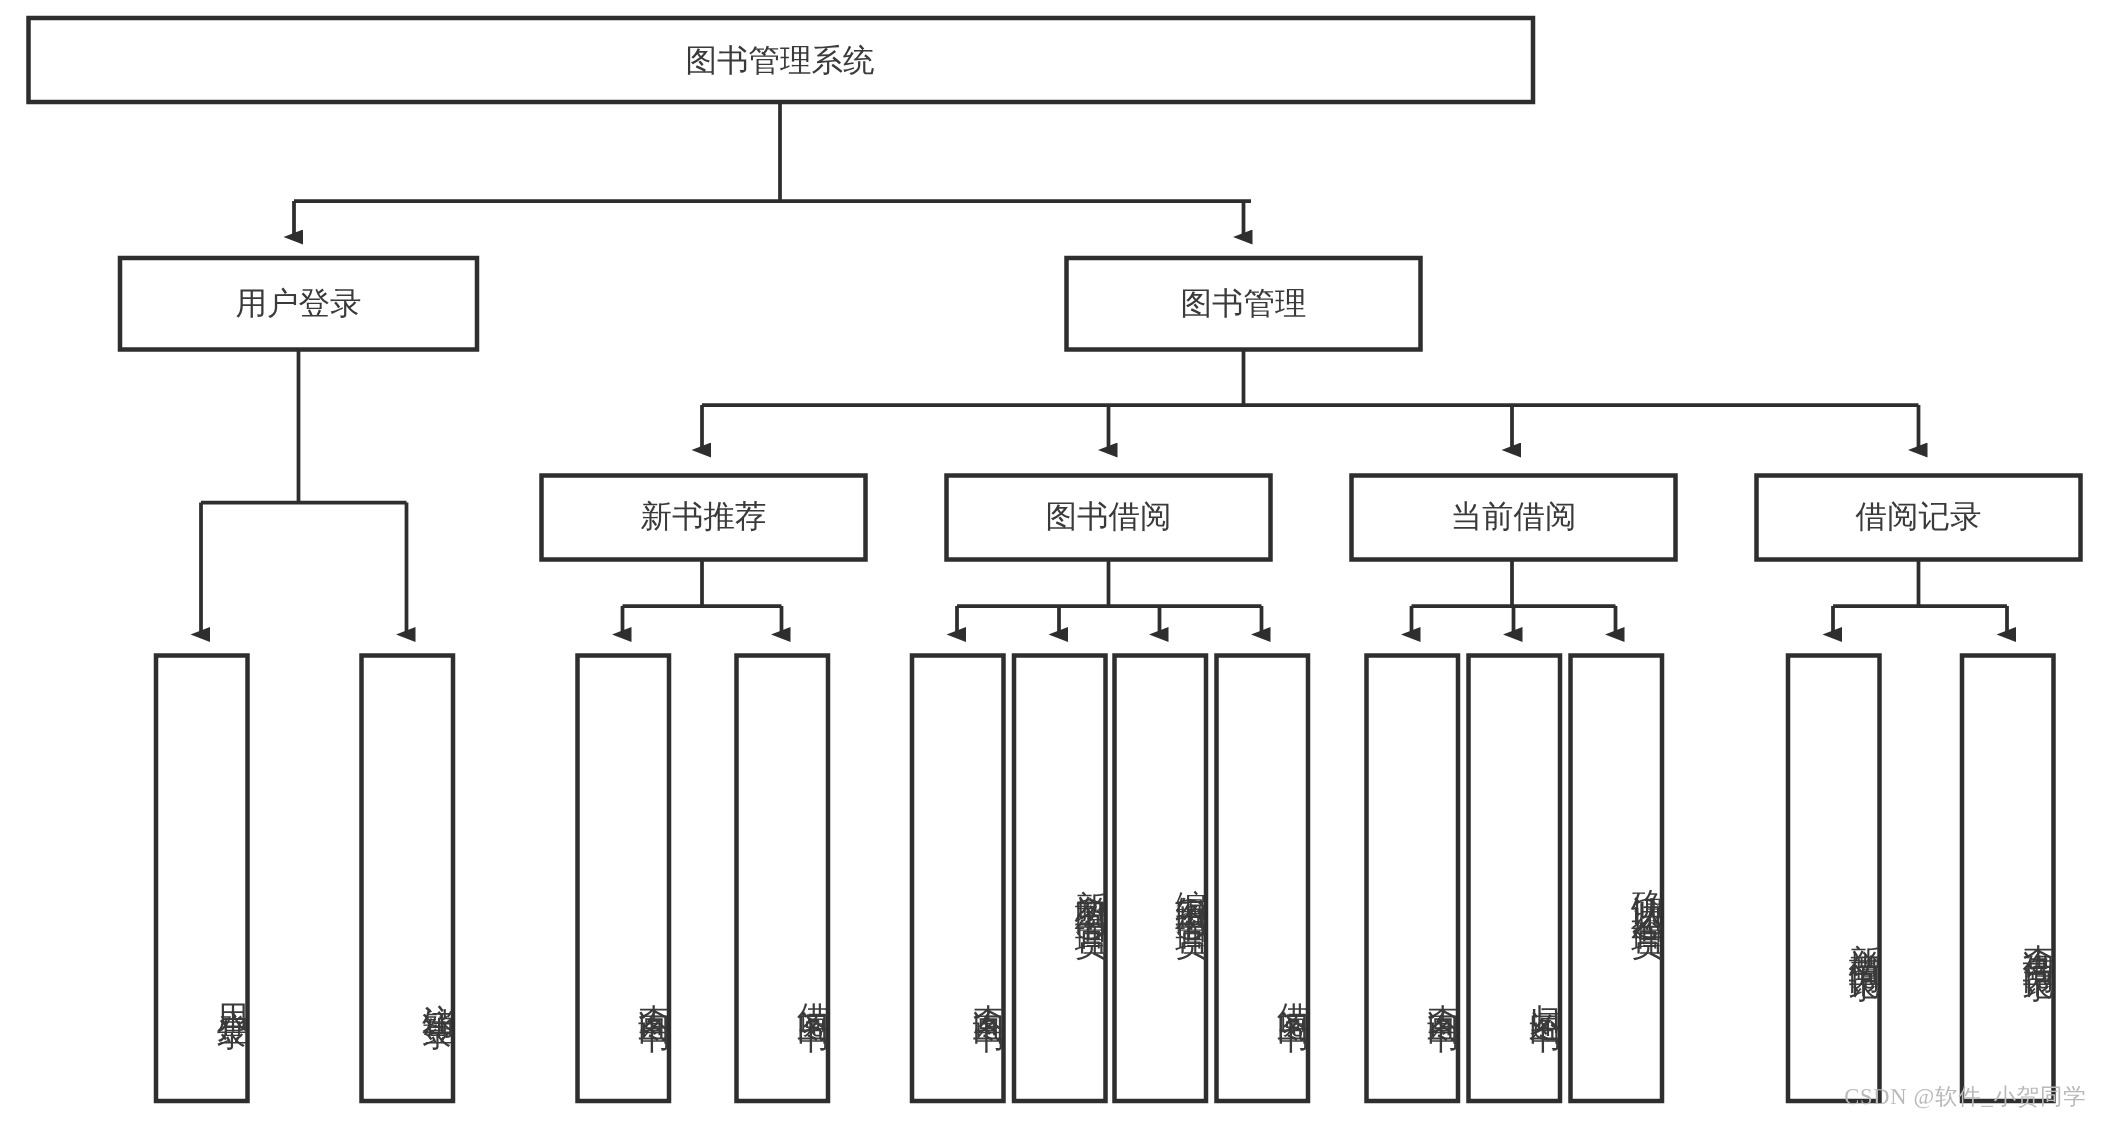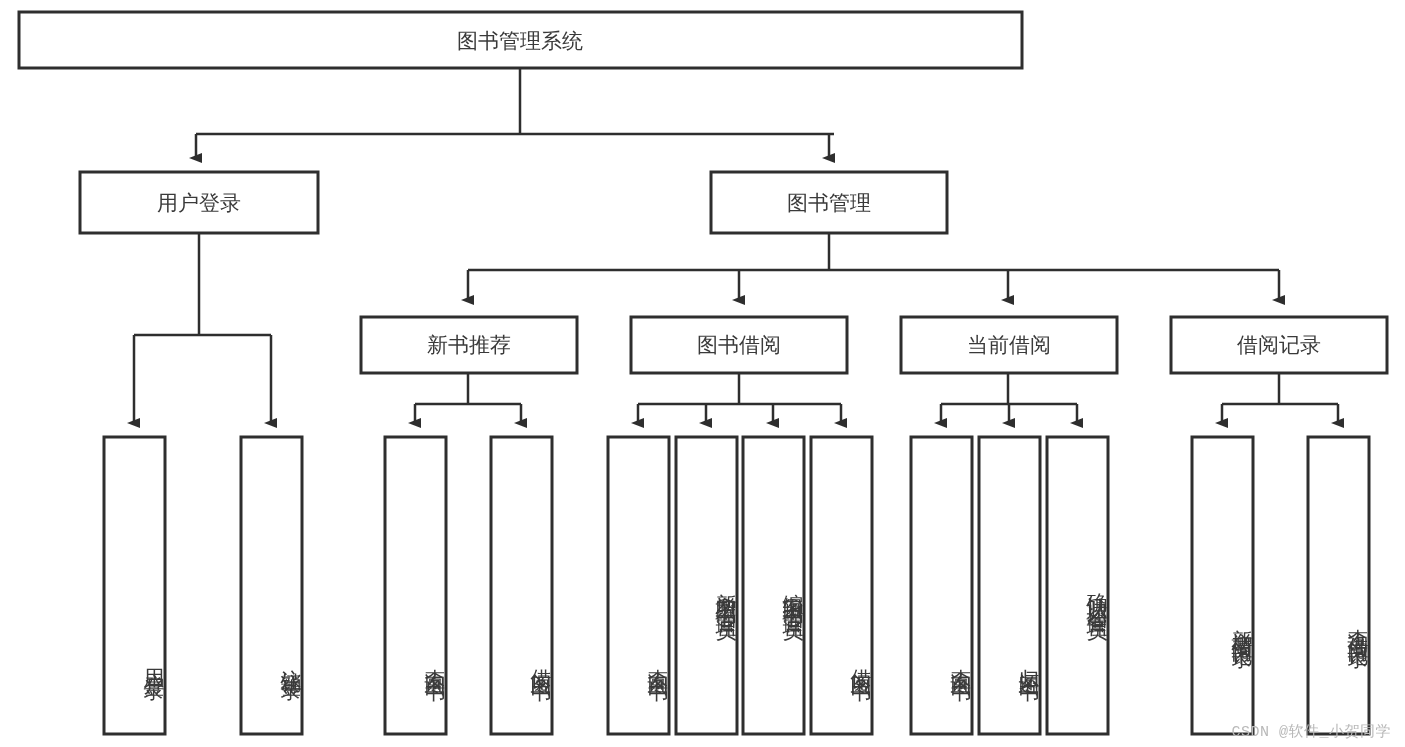--- a/index.html
+++ b/index.html
@@ -44,21 +44,21 @@
     pointer-events:none;
   }
   .watermark{
     position:absolute;
     right:14px;
     bottom:6px;
     font-size:15px;
     color:#b9b9b9;
     letter-spacing:0.5px;
     white-space:nowrap;
-    font-family:Liberation Mono, monospace;
+    font-family:Liberation Serif, serif;
   }
 </style>
 </head>
 <body>
 
 <svg id="diagram" viewBox="0 0 1405 747">
   <defs>
     <marker id="arw" markerWidth="14" markerHeight="14" refX="5" refY="6" orient="auto" markerUnits="userSpaceOnUse">
       <path d="M0,0 L10,0 L5,13 Z" class="arrow-head"></path>
     </marker>

